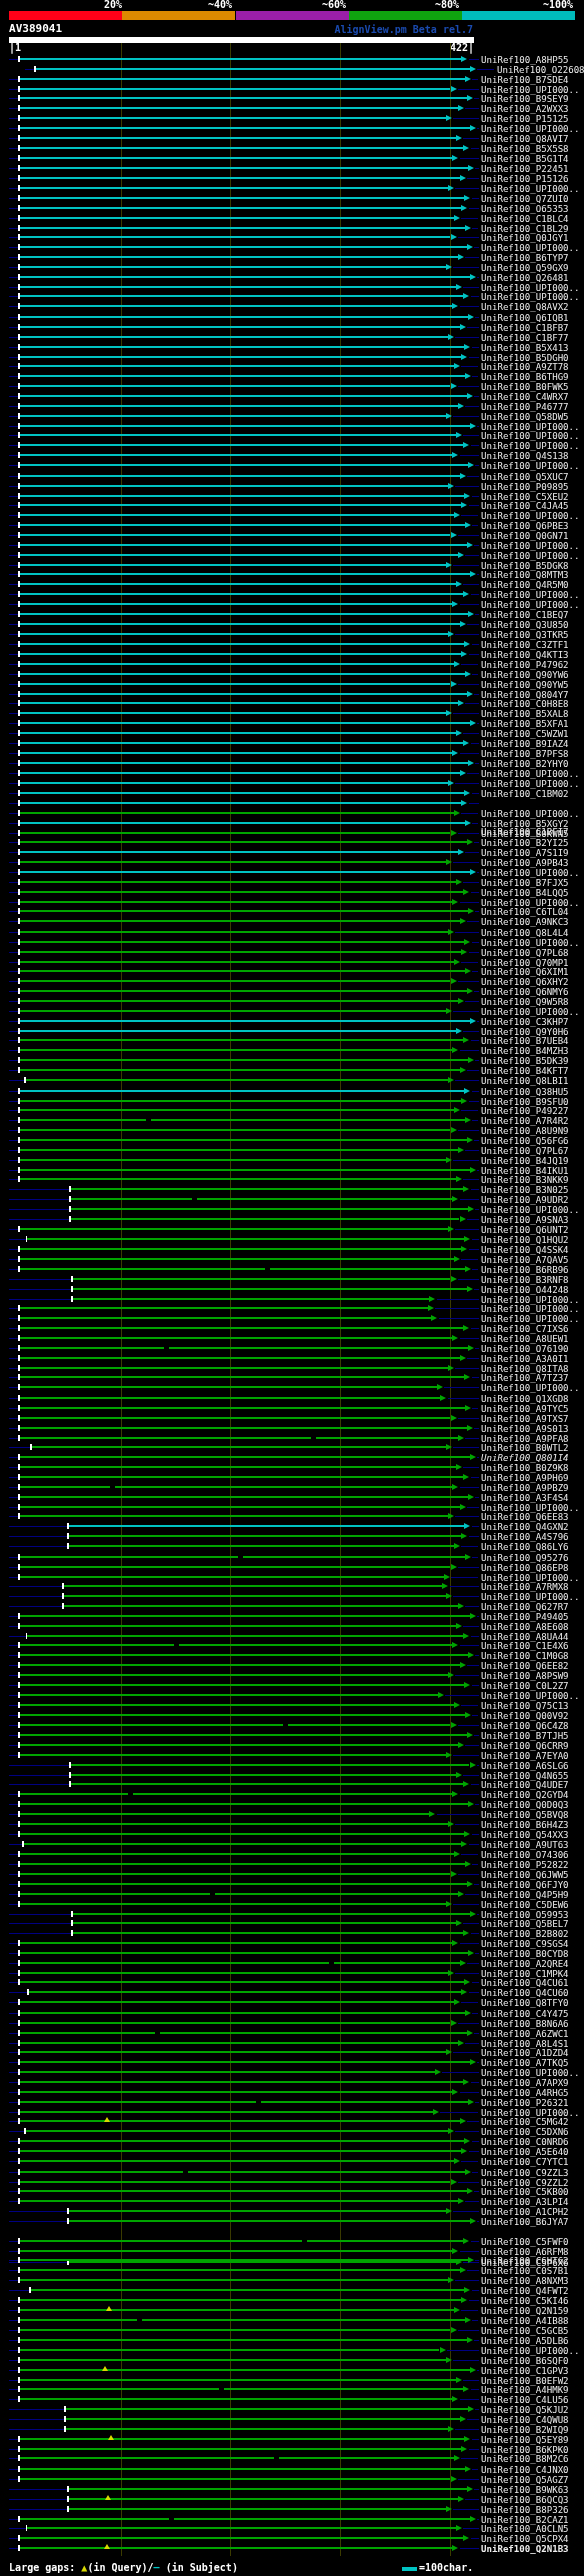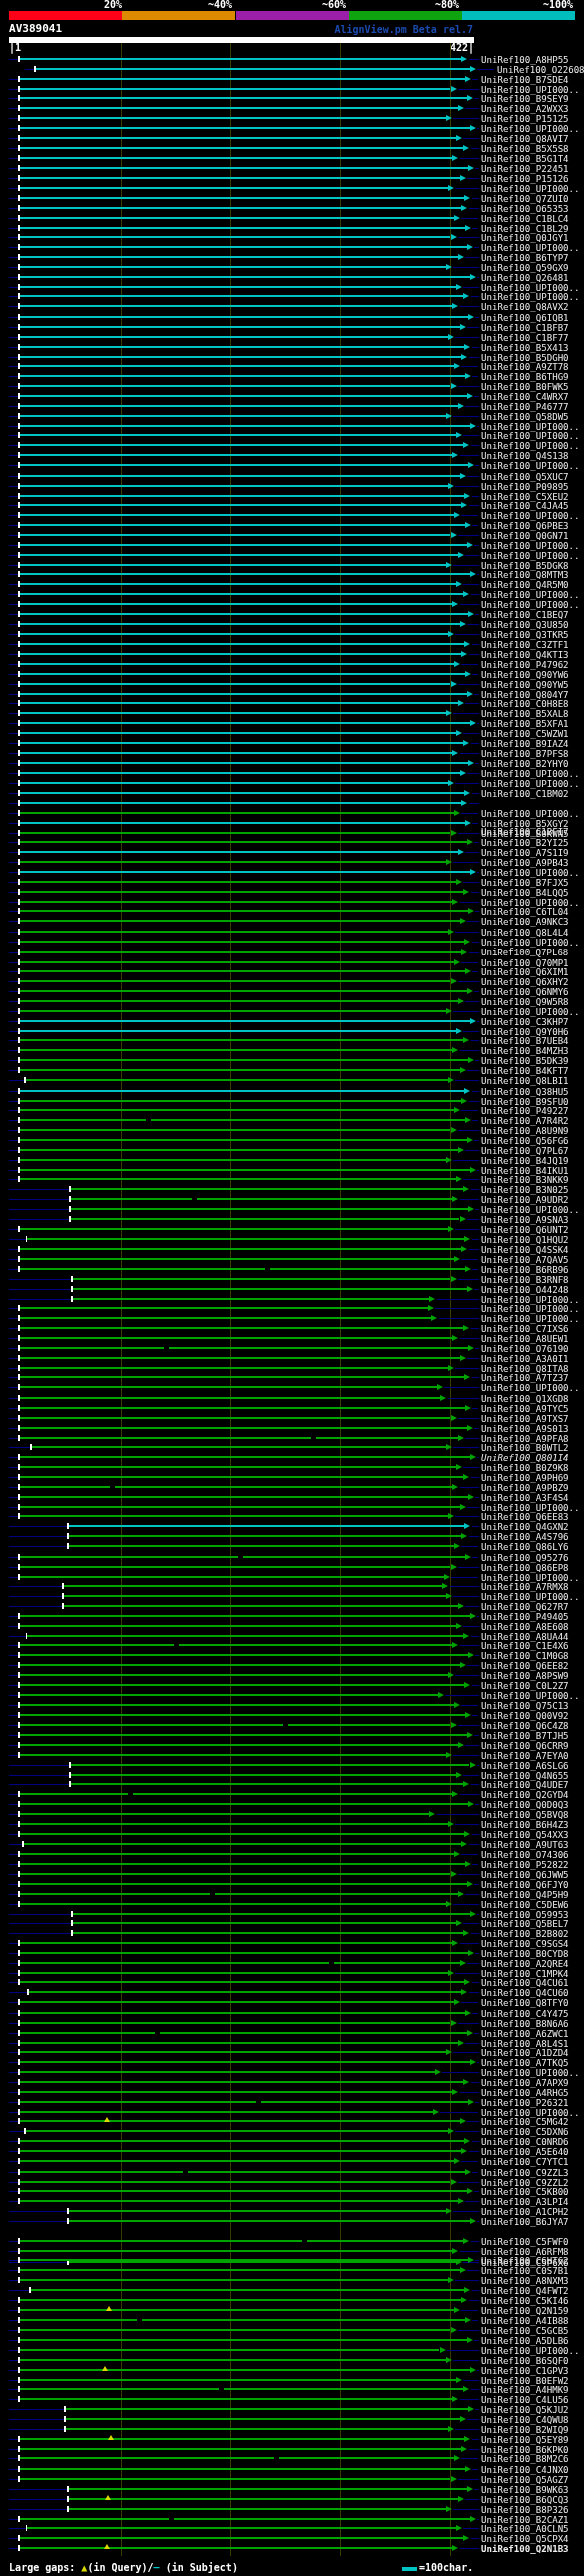--- a/index.html
+++ b/index.html
@@ -778,21 +778,21 @@
         <div class="arr" style="left: 464px; top: 0.9px; border-left: 6.4px solid rgb(0, 164, 0);"></div>
         <div class="rowline" style="left: 472px; top: 3.7px; width: 7.3px;"></div>
         <div class="rowlabel" style="top: 0px;">UniRef100_UPI000..</div>
       </div>
       <div class="abs" style="left: 0px; top: 948px; width: 585px; height: 10px;">
         <div class="rowline" style="left: 9.1px; top: 3.7px; width: 11px;"></div>
         <div class="tick" style="left: 18.3px; top: 0.9px;"></div>
         <div class="bar" style="left: 20px; top: 2.7px; width: 441px; background: rgb(0, 164, 0);"></div>
         <div class="arr" style="left: 461px; top: 0.9px; border-left: 6.4px solid rgb(0, 164, 0);"></div>
         <div class="rowline" style="left: 469px; top: 3.7px; width: 10px;"></div>
-        <div class="rowlabel" style="top: 0px; font-family: Liberation Mono, monospace;">UniRef100_Q7PL68</div>
+        <div class="rowlabel" style="top: 0px;">UniRef100_Q7PL68</div>
       </div>
       <div class="abs" style="left: 0px; top: 958px; width: 585px; height: 10px;">
         <div class="rowline" style="left: 9.1px; top: 3.7px; width: 11px;"></div>
         <div class="tick" style="left: 18.3px; top: 0.9px;"></div>
         <div class="bar" style="left: 20px; top: 2.7px; width: 434px; background: rgb(0, 164, 0);"></div>
         <div class="arr" style="left: 454px; top: 0.9px; border-left: 6.4px solid rgb(0, 164, 0);"></div>
         <div class="rowline" style="left: 461px; top: 3.7px; width: 17.4px;"></div>
         <div class="rowlabel" style="top: 0px;">UniRef100_Q70MP1</div>
       </div>
       <div class="abs" style="left: 0px; top: 967px; width: 585px; height: 10px;">

